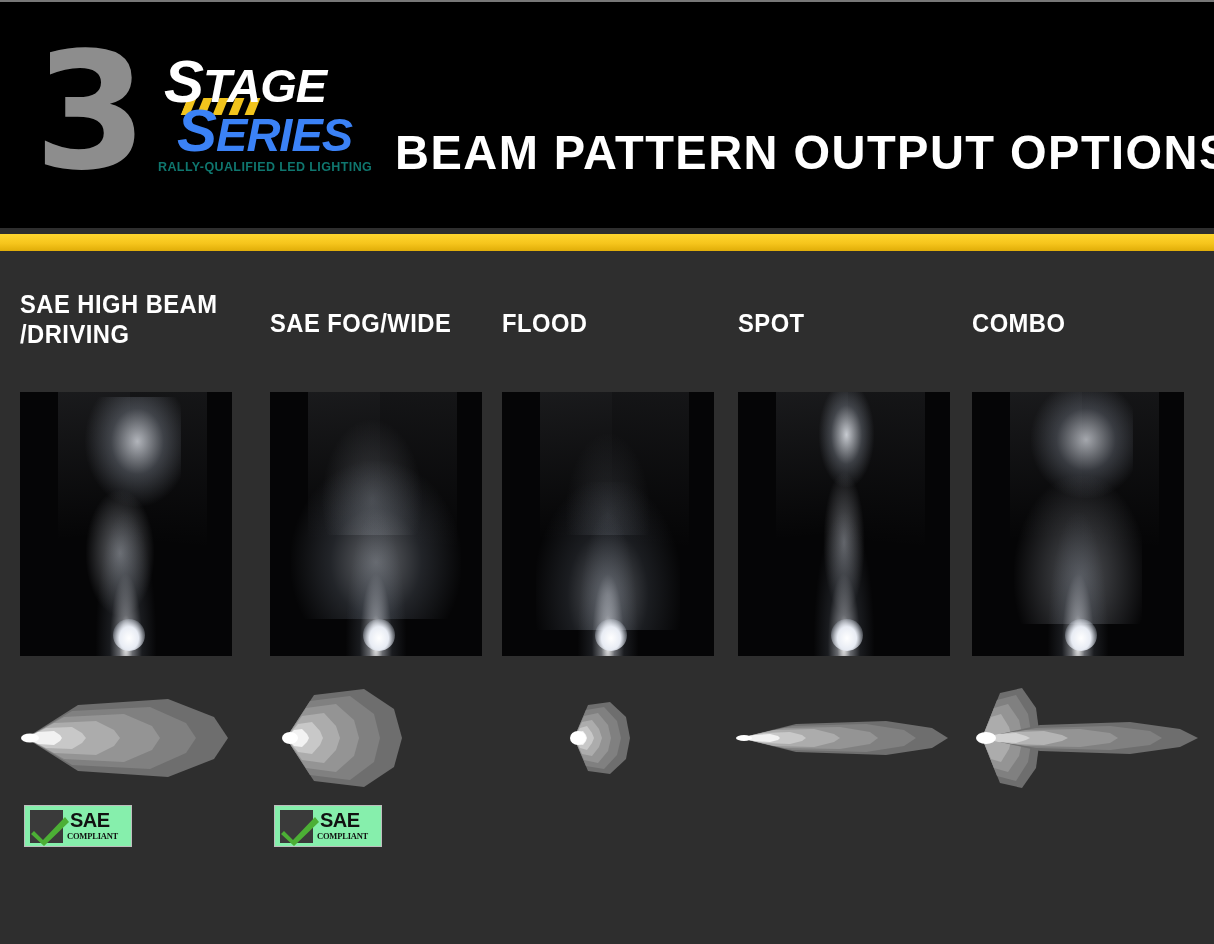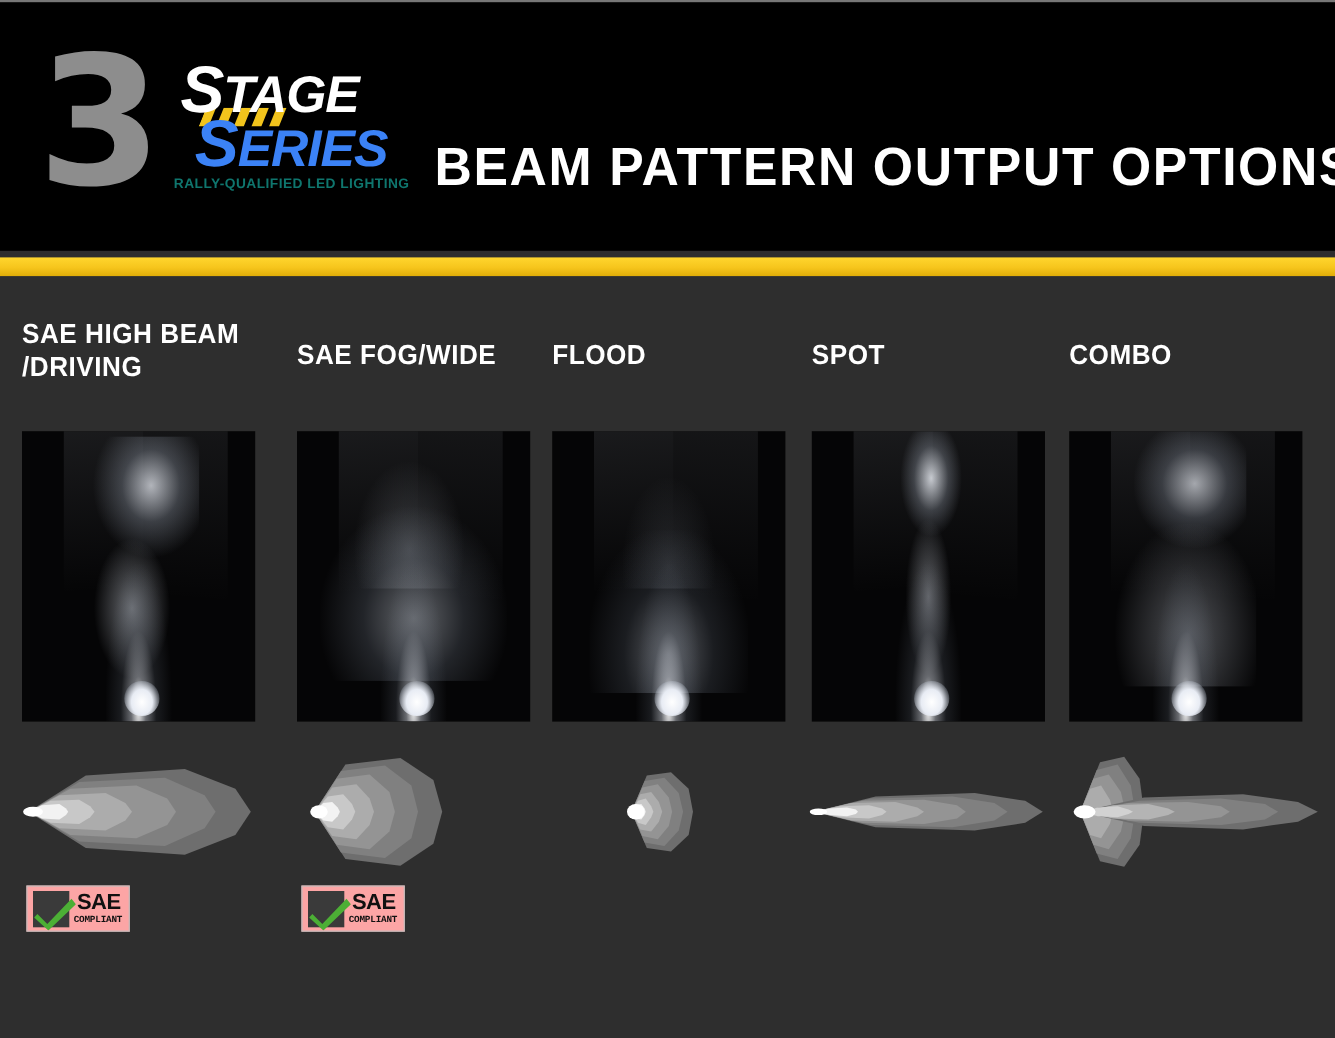--- a/index.html
+++ b/index.html
@@ -83,29 +83,29 @@
   .p-combo .ph-glowA{left:28%;top:0%;width:48%;height:40%;
      background:radial-gradient(ellipse at 54% 45%, rgba(242,246,254,.66) 0%, rgba(170,180,198,.26) 38%, rgba(0,0,0,0) 72%);}
   .p-combo .ph-glowB{left:20%;top:32%;width:60%;height:56%;
      background:radial-gradient(ellipse at 52% 68%, rgba(228,234,246,.34) 0%, rgba(0,0,0,0) 72%);}
 
   
   .beam{position:absolute;top:432px;left:0;width:236px;height:110px;}
   .beam svg{display:block;}
 
   
-  .badge{position:absolute;top:554px;left:6px;width:94px;height:42px;
-     background:#fca5a5;border:1px solid #bdbdbd;box-sizing:border-box;}
+  .badge{position:absolute;top:554px;left:6px;width:108px;height:42px;
+     background:#86efac;border:1px solid #bdbdbd;box-sizing:border-box;}
   .badge-sq{position:absolute;left:5px;top:4px;width:33px;height:33px;background:#3a3a3a;}
   .badge-check{position:absolute;left:6px;top:10px;width:38px;height:30px;}
   .badge-sae{position:absolute;left:45px;top:4px;color:#111111;
      font-family:"Liberation Sans", sans-serif;font-weight:bold;font-size:20px;
      line-height:20px;letter-spacing:-.5px;}
   .badge-comp{position:absolute;left:42px;top:25px;color:#111111;
-     font-family:Liberation Mono, monospace;font-weight:bold;font-size:8.5px;
+     font-family:Liberation Serif, serif;font-weight:bold;font-size:8.5px;
      line-height:10px;letter-spacing:-.2px;}
 </style>
 </head>
 <body>
 
 <div class="page">
 
   <div class="header">
     <div class="header-rule"></div>
 

